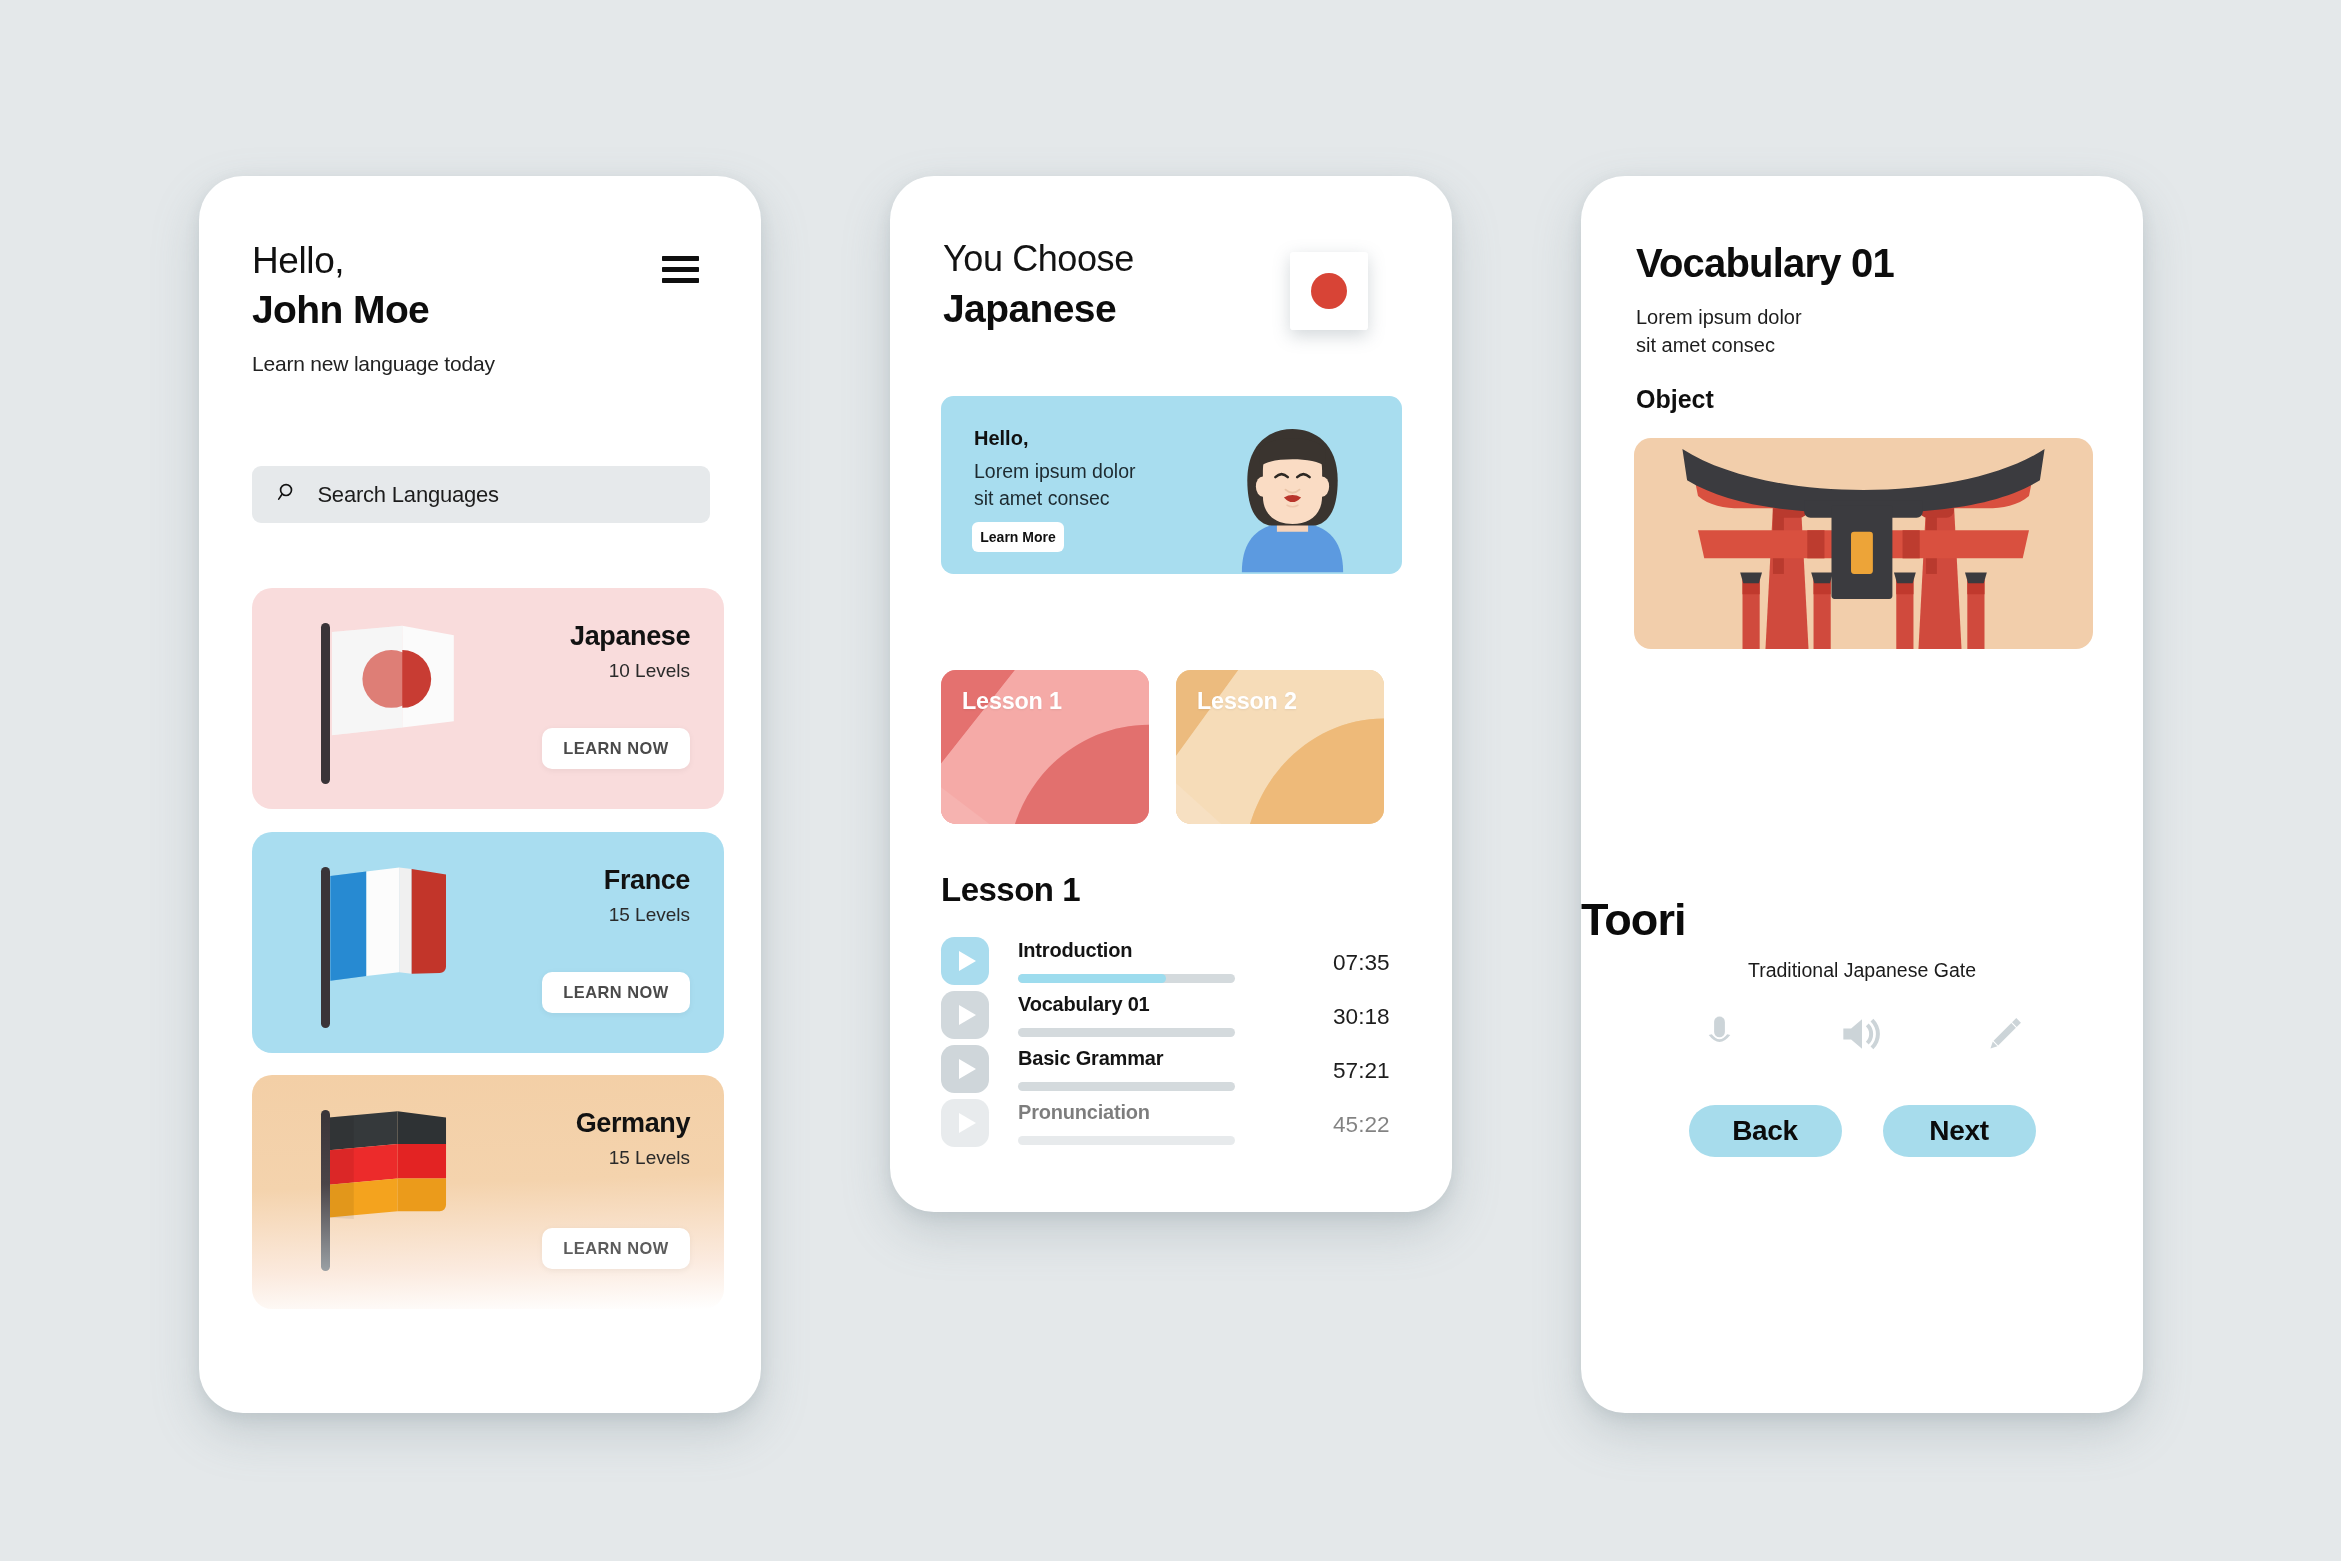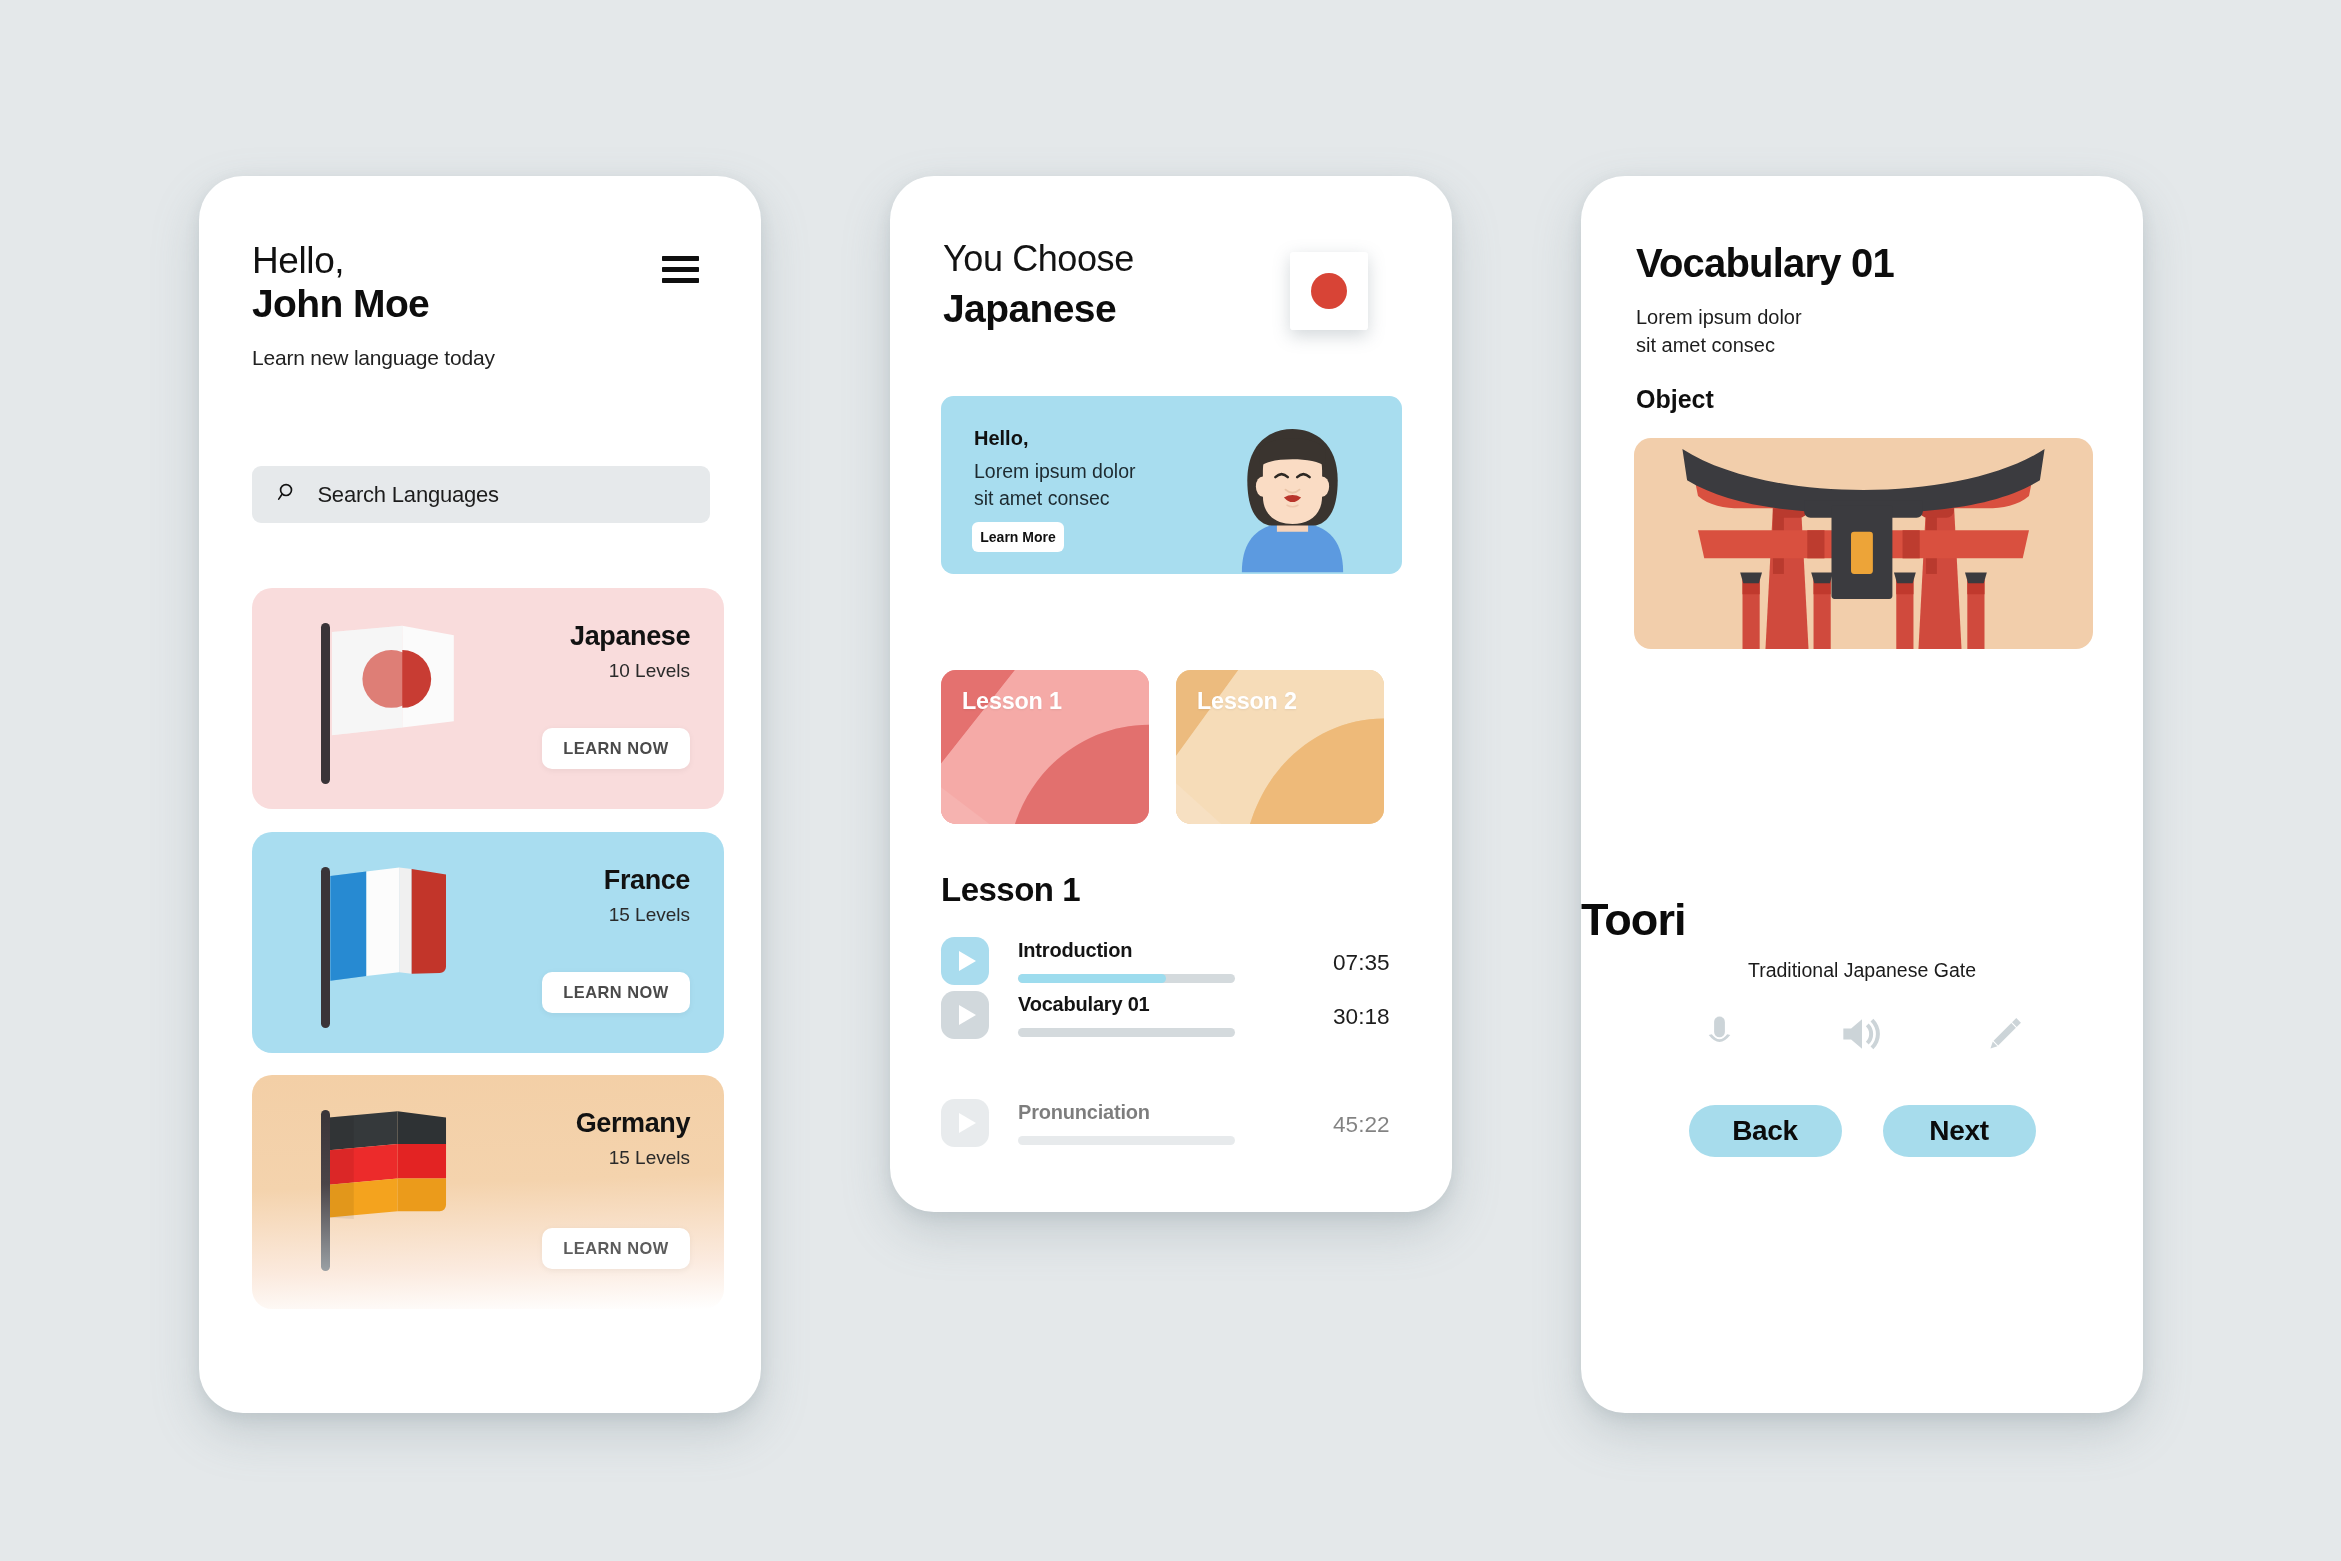--- a/index.html
+++ b/index.html
@@ -26,21 +26,21 @@
   .screen { position: absolute; inset: 0; overflow: hidden; }
 
   
   .p1-head { position: absolute; left: 53px; top: 66px; }
   .greet-hello {
     font-size: 37px; font-weight: 400; color: #111;
     letter-spacing: -0.4px; line-height: 1.0;
   }
   .greet-name {
     font-size: 39px; font-weight: 700; color: #0d0d0d;
-    letter-spacing: -0.6px; margin-top: 5px; line-height: 1.0;
+    letter-spacing: -0.6px; margin-top: 11px; line-height: 1.0;
   }
   .greet-sub {
     font-size: 21px; font-weight: 400; color: #222;
     margin-top: 22.6px; letter-spacing: -0.2px;
   }
   .hamburger {
     position: absolute; right: 62px; top: 80px;
     width: 37px; height: 27px;
     display: flex; flex-direction: column; justify-content: space-between;
   }
@@ -356,20 +356,30 @@
     <div class="play-btn" style="background:#d1d8dc;">
           <span class="tri"></span>
         </div>
     <div class="row-name">Vocabulary 01</div>
     <div class="row-track">
           <div class="row-fill" style="width:0%;"></div>
         </div>
     <div class="row-time">30:18</div>
   </div>
 
+  <div class="lesson-row" style="top:869px;">
+    <div class="play-btn" style="background:#cfd6da;">
+          <span class="tri"></span>
+        </div>
+    <div class="row-name">Basic Grammar</div>
+    <div class="row-track">
+          <div class="row-fill" style="width:0%;"></div>
+        </div>
+    <div class="row-time">57:21</div>
+  </div>
 
   <div class="lesson-row" style="top:923px;opacity:0.55;">
     <div class="play-btn" style="background:#d6dcdf;">
           <span class="tri"></span>
         </div>
     <div class="row-name">Pronunciation</div>
     <div class="row-track">
           <div class="row-fill" style="width:0%;"></div>
         </div>
     <div class="row-time">45:22</div>

